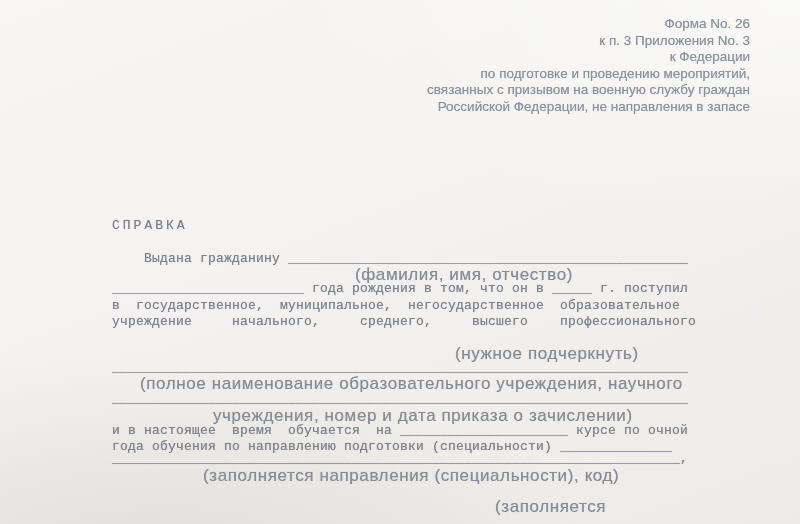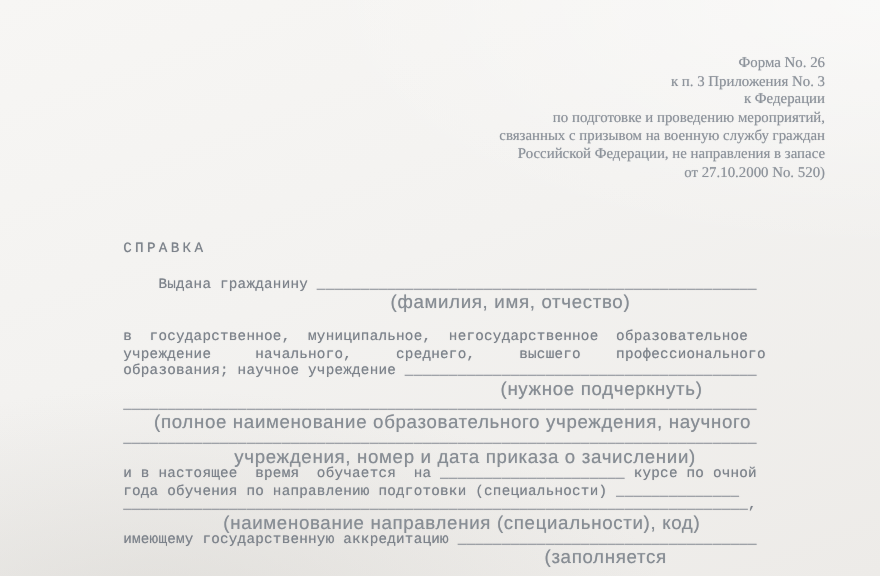--- a/index.html
+++ b/index.html
@@ -8,25 +8,24 @@
     width:800px;height:524px;
     background:
       radial-gradient(130% 90% at 18% 108%, rgba(195,192,186,0.35) 0%, rgba(195,192,186,0) 45%),
       radial-gradient(120% 80% at 100% 0%, rgba(255,255,255,0.5) 0%, rgba(255,255,255,0) 55%),
       linear-gradient(160deg,#f7f6f4 0%,#f3f2f0 45%,#edebe8 100%);
     overflow:hidden;
   }
   .hdr{
     position:absolute;top:16px;right:50px;
     text-align:right;
-    font-family:Liberation Serif, serif;
+    font-family:Liberation Sans, sans-serif;
     font-size:13.5px;line-height:16.6px;
     color:#8d939b;
     text-shadow:0 0 0.7px rgba(141,147,155,0.7);
-    margin-top:33px;
   }
   .ttl{
     position:absolute;top:218px;left:112px;width:576px;
     text-align:left;
     font-family:"Liberation Mono","DejaVu Sans Mono",monospace;
     font-size:13px;letter-spacing:3px;
     color:#7d838b;
     text-shadow:0 0 0.7px rgba(125,131,139,0.7);
   }
   .ln{
@@ -52,35 +51,33 @@
 
 <div class="page">
 
   <div class="hdr">
     <div>Форма No. 26</div>
     <div>к п. 3 Приложения No. 3</div>
     <div>к Федерации</div>
     <div>по подготовке и проведению мероприятий,</div>
     <div>связанных с призывом на военную службу граждан</div>
     <div>Российской Федерации, не направления в запасе</div>
-    <div>от 27.10.2000 No. 520)</div>
   </div>
 
   <div class="ttl">СПРАВКА</div>
 
   <div class="ln" style="top:252px">    Выдана гражданину __________________________________________________</div>
   <div class="cap" style="top:268px;left:355px">(фамилия, имя, отчество)</div>
+  <div class="ln" style="top:282px">________________________ года рождения в том, что он в _____ г. поступил</div>
   <div class="ln" style="top:299px">в  государственное,  муниципальное,  негосударственное  образовательное</div>
   <div class="ln" style="top:315px">учреждение     начального,     среднего,     высшего    профессионального</div>
-  <div class="ln" style="top:330px">образования; научное учреждение ________________________________________</div>
   <div class="cap" style="top:347px;left:455px">(нужное подчеркнуть)</div>
   <div class="ln" style="top:361px">________________________________________________________________________</div>
   <div class="cap" style="top:377px;left:140px">(полное наименование образовательного учреждения, научного</div>
   <div class="ln" style="top:392px">________________________________________________________________________</div>
   <div class="cap" style="top:409px;left:213px">учреждения, номер и дата приказа о зачислении)</div>
   <div class="ln" style="top:424px">и в настоящее  время  обучается  на _____________________ курсе по очной</div>
   <div class="ln" style="top:440px">года обучения по направлению подготовки (специальности) ______________</div>
   <div class="ln" style="top:452px">_______________________________________________________________________,</div>
-  <div class="cap" style="top:469px;left:203px">(наименование направления (специальности), код)</div>
-  <div class="ln" style="top:484px">имеющему государственную аккредитацию __________________________________</div>
+  <div class="cap" style="top:469px;left:203px">(заполняется направления (специальности), код)</div>
   <div class="cap" style="top:500px;left:495px">(заполняется</div>
 
 </div>
 
 </body></html>

